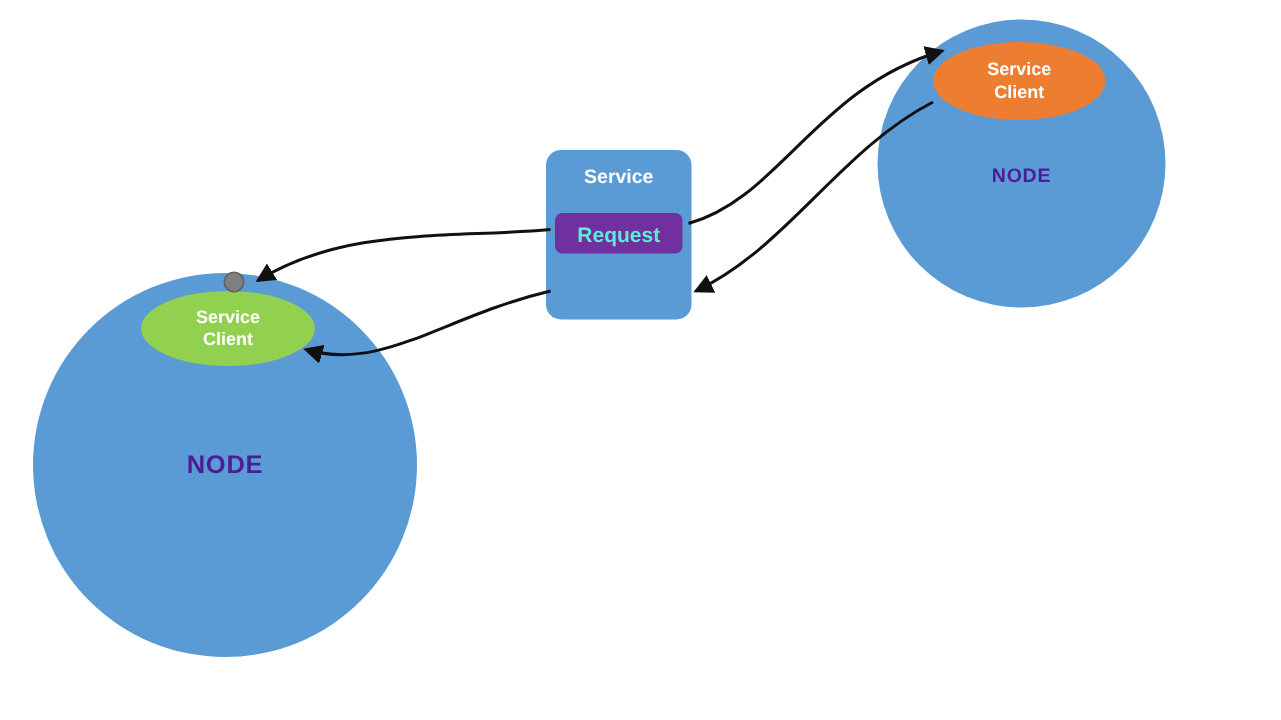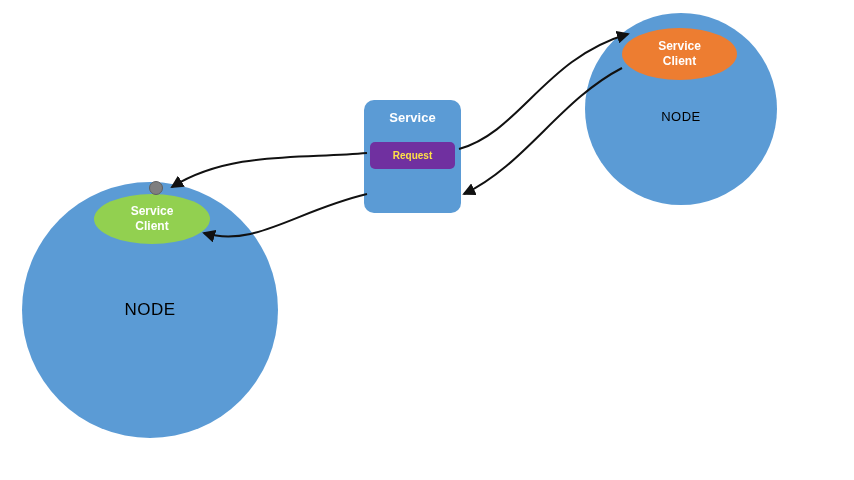--- a/index.html
+++ b/index.html
@@ -30,22 +30,22 @@
     width: 256px;
     height: 256px;
   }
   .node-right {
     left: 585px;
     top: 13px;
     width: 192px;
     height: 192px;
   }
   .node-label {
-    color: #000000;
-    font-weight: normal;
+    color: #4c1d95;
+    font-weight: bold;
     letter-spacing: 0.5px;
   }
   .node-left .node-label { font-size: 17px; }
   .node-right .node-label { font-size: 13px; margin-top: 14px; }
 
   
   .badge-ellipse {
     position: absolute;
     border-radius: 50%;
     display: flex;
@@ -111,23 +111,23 @@
   .action-box {
     position: absolute;
     left: 6px;
     right: 6px;
     height: 27px;
     background: #7030a0;
     border-radius: 5px;
     display: flex;
     align-items: center;
     justify-content: center;
-    color: #fde047;
+    color: #5eead4;
     font-weight: bold;
-    font-size: 10px;
+    font-size: 14px;
   }
   .request-box { top: 42px; }
   .response-box { top: 81px; }
 
   
   .arrow-layer {
     position: absolute;
     left: 0;
     top: 0;
     width: 854px;

